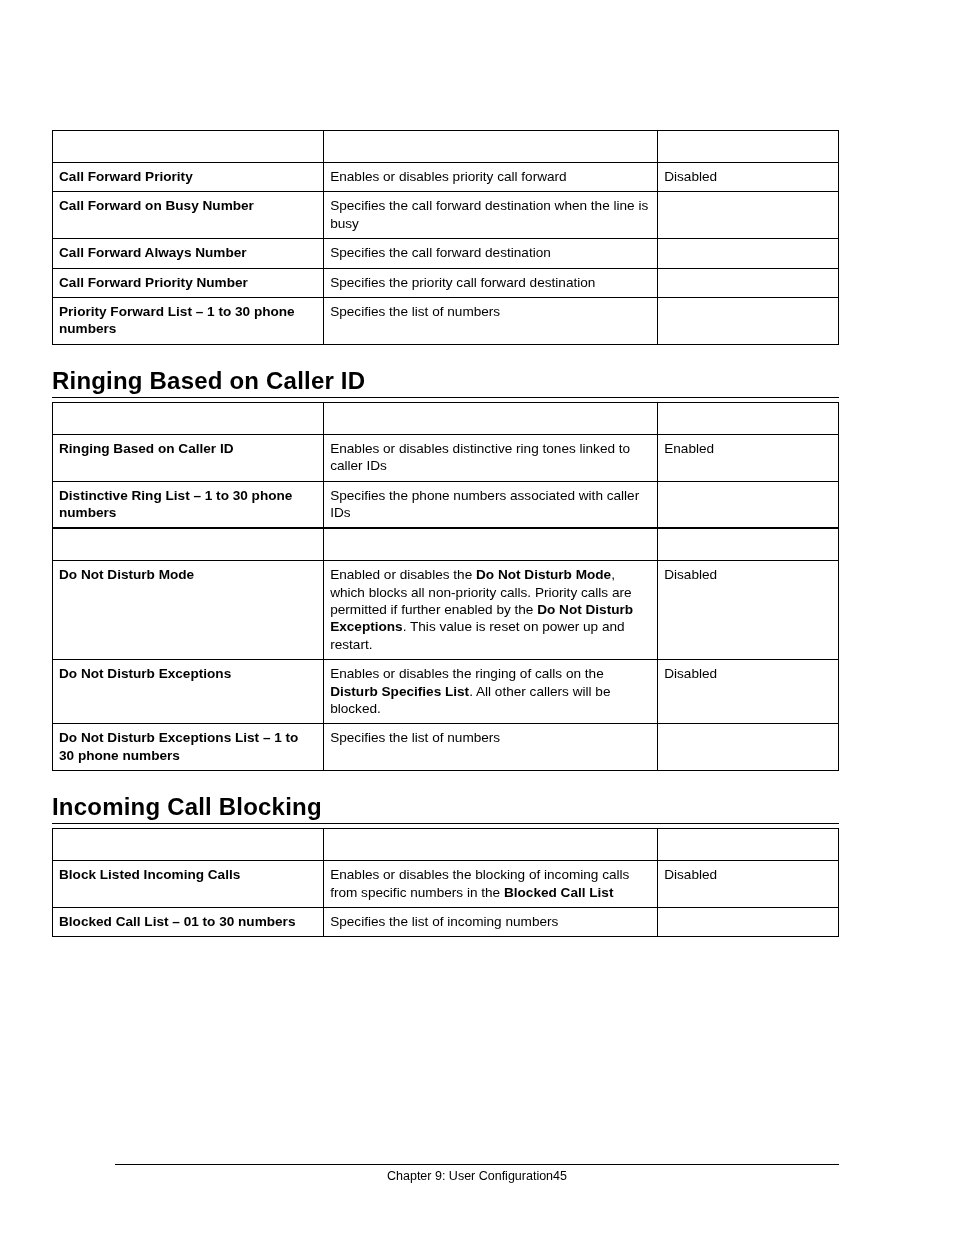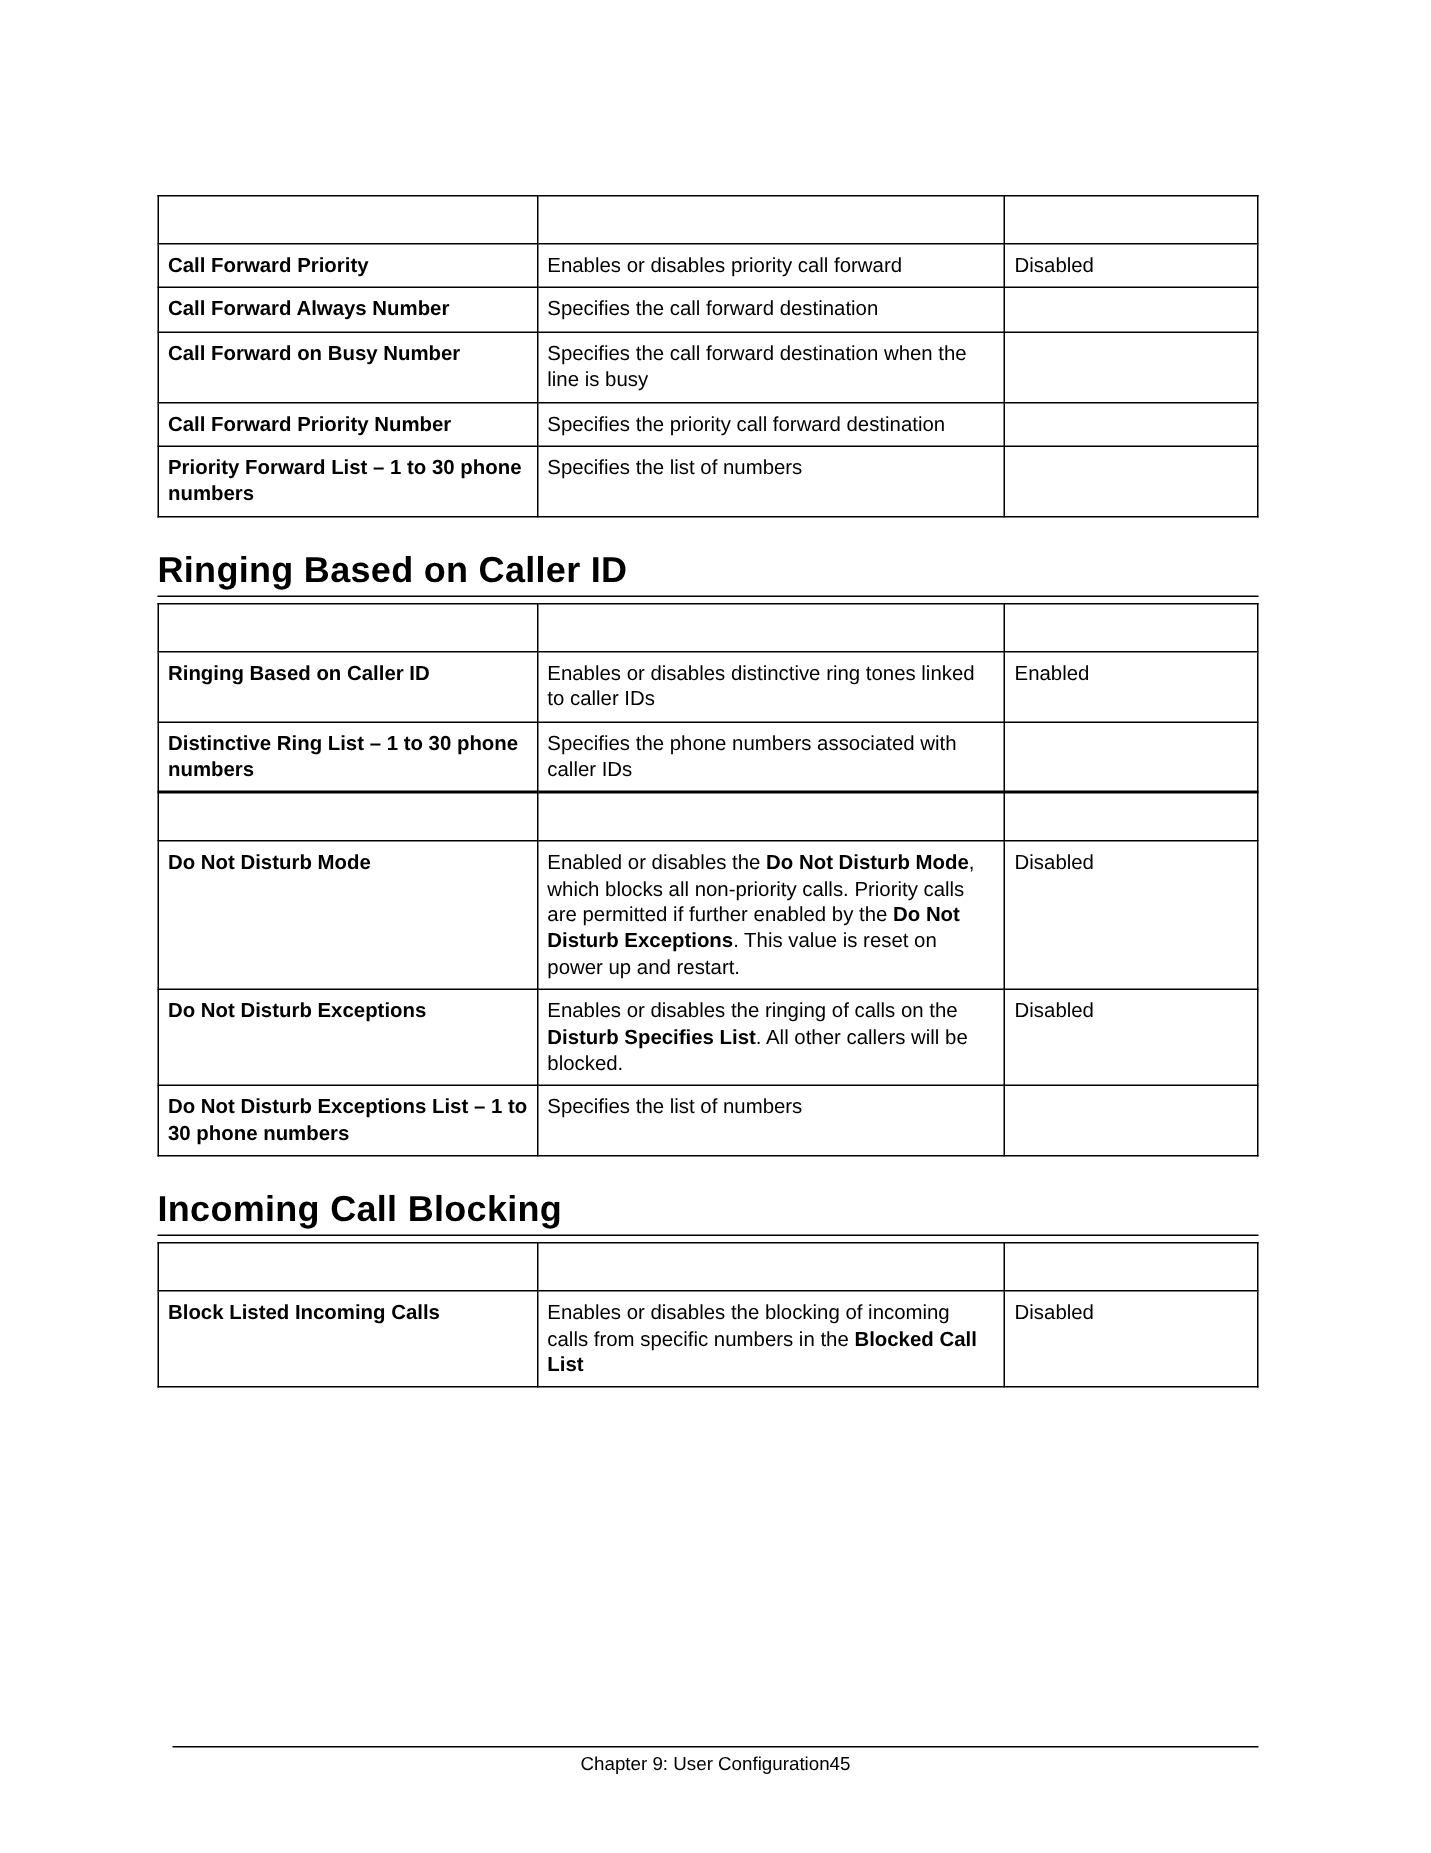--- a/index.html
+++ b/index.html
@@ -6,21 +6,21 @@
     font-family: Arial, Helvetica, sans-serif;
     background: #fff;
     color: #000;
     margin: 0;
     padding: 0;
   }
   .page {
     width: 954px;
     min-height: 1235px;
     box-sizing: border-box;
-    padding: 130px 115px 50px 105px;
+    padding: 130px 115px 50px 52px;
     position: relative;
   }
   h2.section-title {
     font-family: "Arial Black", "Futura", "Verdana", Arial, sans-serif;
     font-weight: 900;
     font-size: 24px;
     margin: 22px 0 4px 0;
     padding-bottom: 2px;
     border-bottom: 1.5px solid #000;
     letter-spacing: 0.2px;
@@ -81,27 +81,27 @@
           <th></th>
         </tr>
     </tbody>
       <tbody>
       <tr>
         <td class="col1">Call Forward Priority</td>
         <td>Enables or disables priority call forward</td>
         <td>Disabled</td>
       </tr>
       <tr>
+        <td class="col1">Call Forward on Busy Number</td>
+        <td>Specifies the call forward destination when the line is busy</td>
+        <td></td>
+      </tr>
+      <tr>
         <td class="col1">Call Forward Always Number</td>
         <td>Specifies the call forward destination</td>
-        <td></td>
-      </tr>
-      <tr>
-        <td class="col1">Call Forward on Busy Number</td>
-        <td>Specifies the call forward destination when the line is busy</td>
         <td></td>
       </tr>
       <tr>
         <td class="col1">Call Forward Priority Number</td>
         <td>Specifies the priority call forward destination</td>
         <td></td>
       </tr>
       <tr>
         <td class="col1">Priority Forward List – 1 to 30 phone numbers</td>
         <td>Specifies the list of numbers</td>
@@ -183,20 +183,25 @@
           <th></th>
           <th></th>
         </tr>
     <tr>
       <td class="col1">Block Listed Incoming Calls</td>
       <td>
         <span>Enables or disables the blocking of incoming calls from specific numbers in the </span><b class="inline-bold">Blocked Call List</b>
       </td>
       <td>Disabled</td>
     </tr>
+    <tr>
+      <td class="col1">Blocked Call List – 01 to 30 numbers</td>
+      <td>Specifies the list of incoming numbers</td>
+      <td></td>
+    </tr>
   </tbody>
     </table>
 
   <div class="footer">
     <span>Chapter 9:  User Configuration</span>
     <span>45</span>
   </div>
 
 </div>
 

